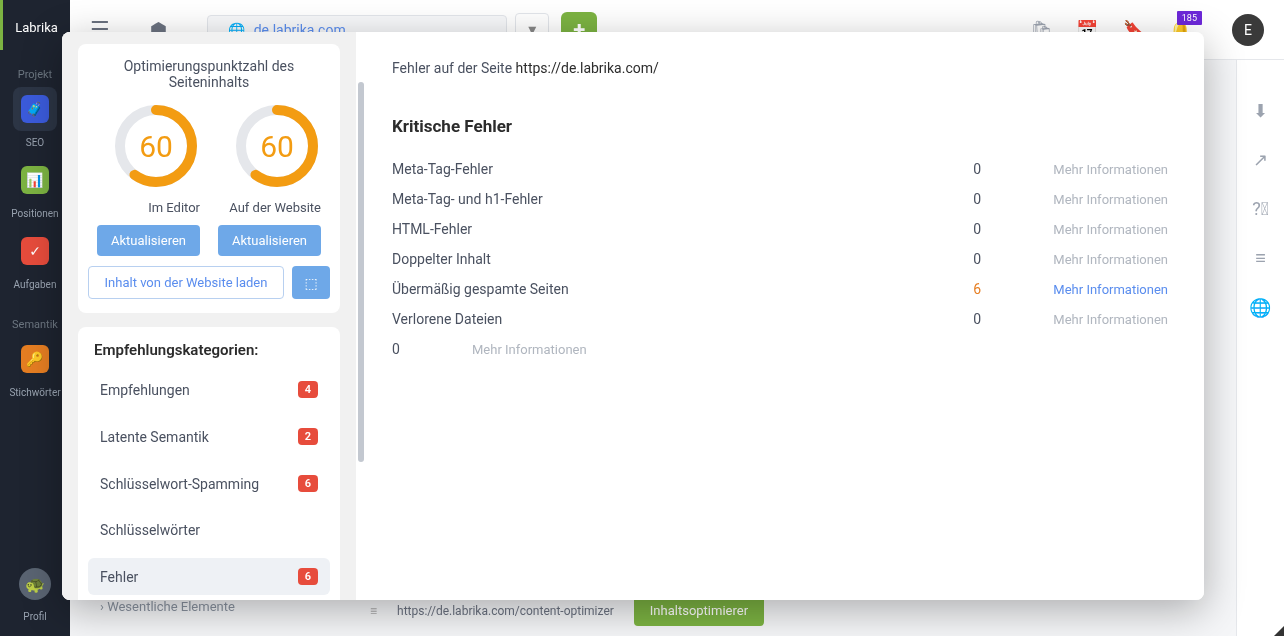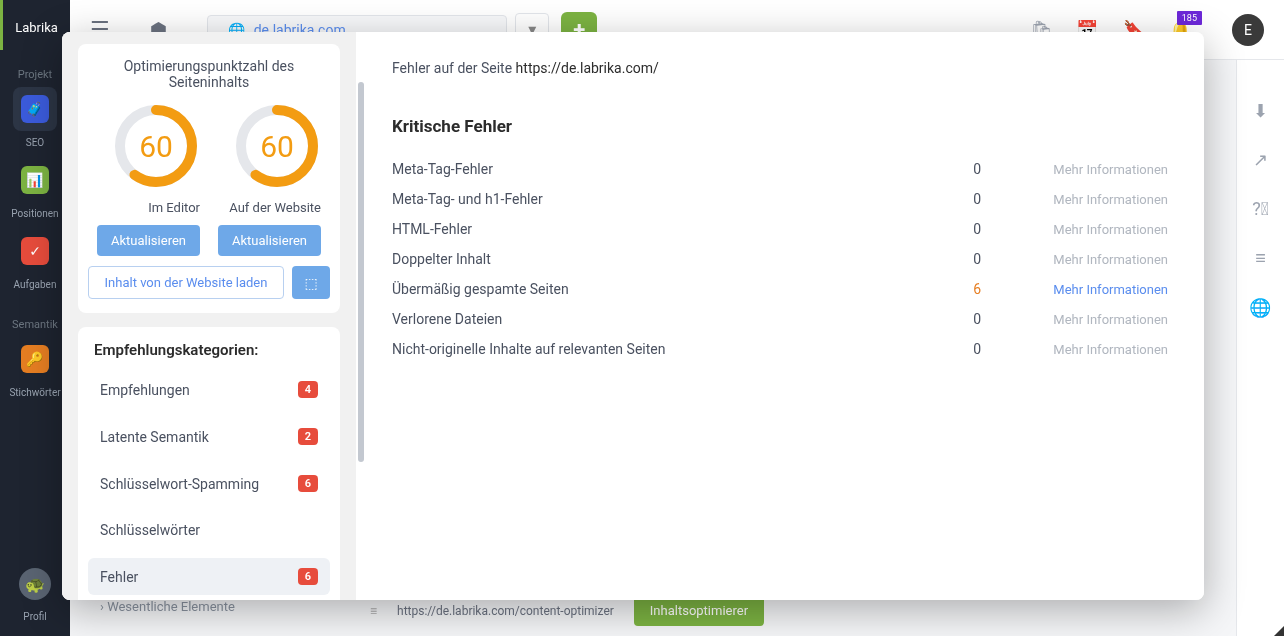--- a/index.html
+++ b/index.html
@@ -247,21 +247,20 @@
             <div class="error-name">Übermäßig gespamte Seiten</div>
             <div class="error-count highlight">6</div>
             <div class="error-more active">Mehr Informationen</div>
           </div>
           <div class="error-row">
             <div class="error-name">Verlorene Dateien</div>
             <div class="error-count">0</div>
             <div class="error-more">Mehr Informationen</div>
           </div>
           <div class="error-row">
-            <div class="error-name">Nicht-originelle Inhalte auf relevanten Seiten</div>
             <div class="error-count">0</div>
             <div class="error-more">Mehr Informationen</div>
           </div>
         </div>
     </div>
   </div>
 </div>
 
 <div class="scroll-indicator"></div>
 <div class="triangle"></div>

